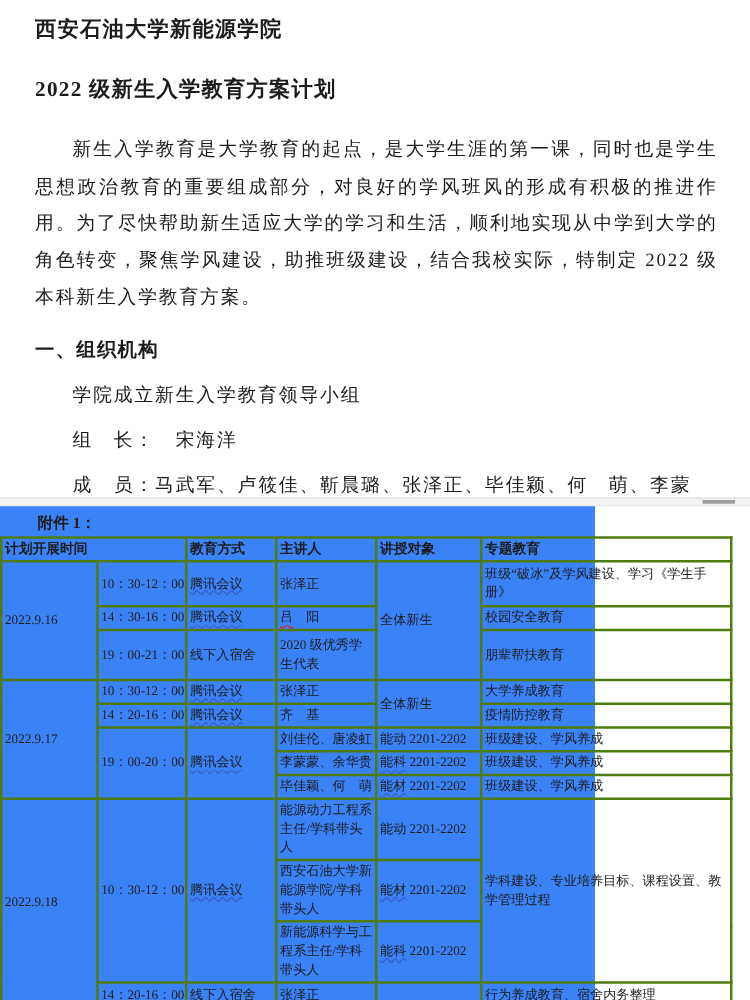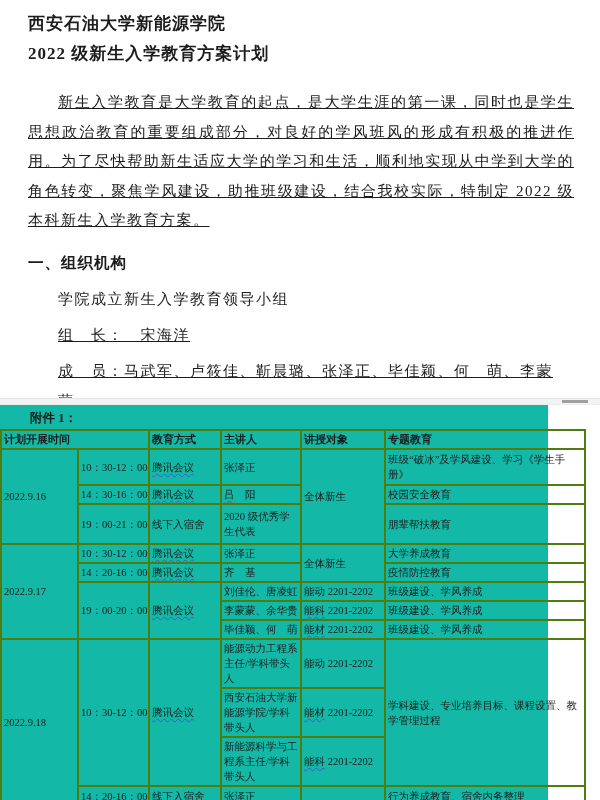--- a/index.html
+++ b/index.html
@@ -3,35 +3,35 @@
 <meta charset="utf-8">
 <style>
   * { margin:0; padding:0; box-sizing:border-box; }
   html,body { width:600px; height:800px; background:#ffffff; overflow:hidden; }
   body { font-family:"Liberation Serif","DejaVu Serif",serif; color:#1c1c1c; }
   .doc { position:relative; width:600px; height:800px; background:#fff; }
 
   
   .page1 { position:relative; width:600px; height:398px; background:#fff; padding:12px 26px 0 28px; }
   .title { font-weight:bold; font-size:17px; line-height:24px; letter-spacing:1px; }
-  .title2 { margin-top:6px; font-size:17px; }
+  .title2 { margin-top:24px; font-size:17px; }
   .intro { margin-top:22px; font-size:15px; line-height:29.5px; letter-spacing:1.5px;
-           text-align:justify; text-indent:2em;text-decoration:underline; }
+           text-align:justify; text-indent:2em; }
   .sec-head { margin-top:12px; font-size:15.5px; font-weight:bold; letter-spacing:1px; line-height:30px; }
   .indent-line { margin-top:6px; padding-left:30px; font-size:15px; letter-spacing:1.5px; line-height:30px; }
-  .role-line { margin-top:6px; padding-left:30px; font-size:15px; letter-spacing:1.5px; line-height:30px;text-decoration:underline; }
+  .role-line { margin-top:6px; padding-left:30px; font-size:15px; letter-spacing:1.5px; line-height:30px; }
   .clipped-line { margin-top:7px; padding-left:72px; font-size:14px; line-height:15px; letter-spacing:1.5px;
                   height:6px; overflow:hidden; color:#2a2a2a; }
 
   
   .page-gap { position:relative; width:600px; height:7px; background:#f3f3f3; border-top:1px solid #e4e4e4; border-bottom:1px solid #ececec; }
   .gap-dash { position:absolute; right:12px; top:1px; width:26px; height:3px; background:#9f9f9f; }
 
   
-  .page2 { position:relative; width:548px; height:395px; background:#14b8a6; padding-top:5px;font-family:Liberation Serif, serif; }
+  .page2 { position:relative; width:476px; height:395px; background:#3b82f6; padding-top:5px;font-family:Liberation Serif, serif; }
   .attach { padding-left:30px; font-size:12.5px; font-weight:bold; line-height:17px; }
   .tbl-title { text-align:center; font-weight:bold; font-size:14.5px; line-height:21px; margin-top:1px; letter-spacing:0.5px; }
   table.plan { border-collapse:collapse; table-layout:fixed; width:584px; margin:2px auto 0 auto; }
   table.plan th, table.plan td { border:2px solid #4d7c0f; text-align:left; vertical-align:middle;
         font-size:10.5px; line-height:15px; padding:1px 2px; overflow:hidden; }
   table.plan th { font-weight:bold; font-size:11px; }
   .c-date { width:77px; } .c-time { width:71px; } .c-method { width:72px; }
   .c-speaker { width:80px; } .c-aud { width:84px; } .c-topic { width:200px; }
   td.time { font-size:10px; letter-spacing:0; white-space:nowrap; }
   .wavy-blue { text-decoration:underline; text-decoration-style:wavy; text-decoration-color:#3a5fcd;

